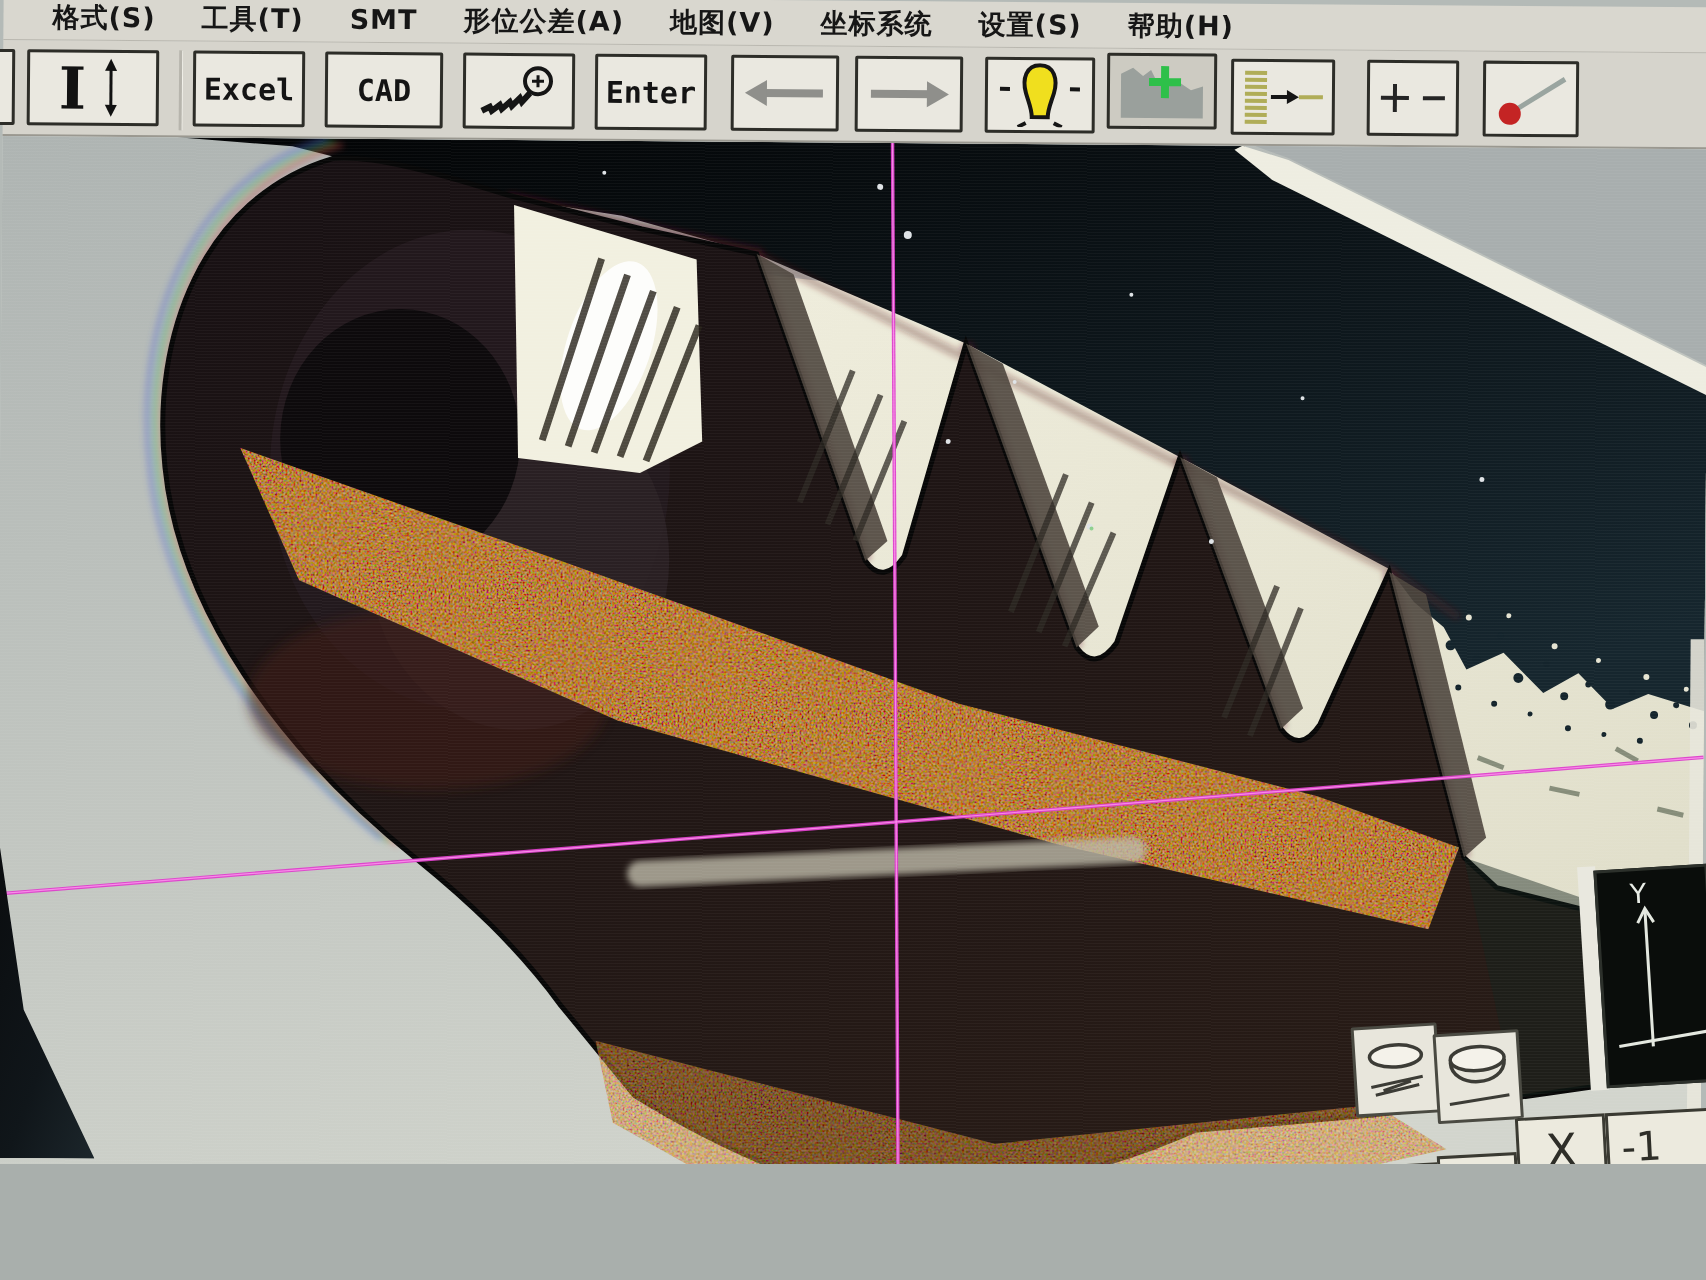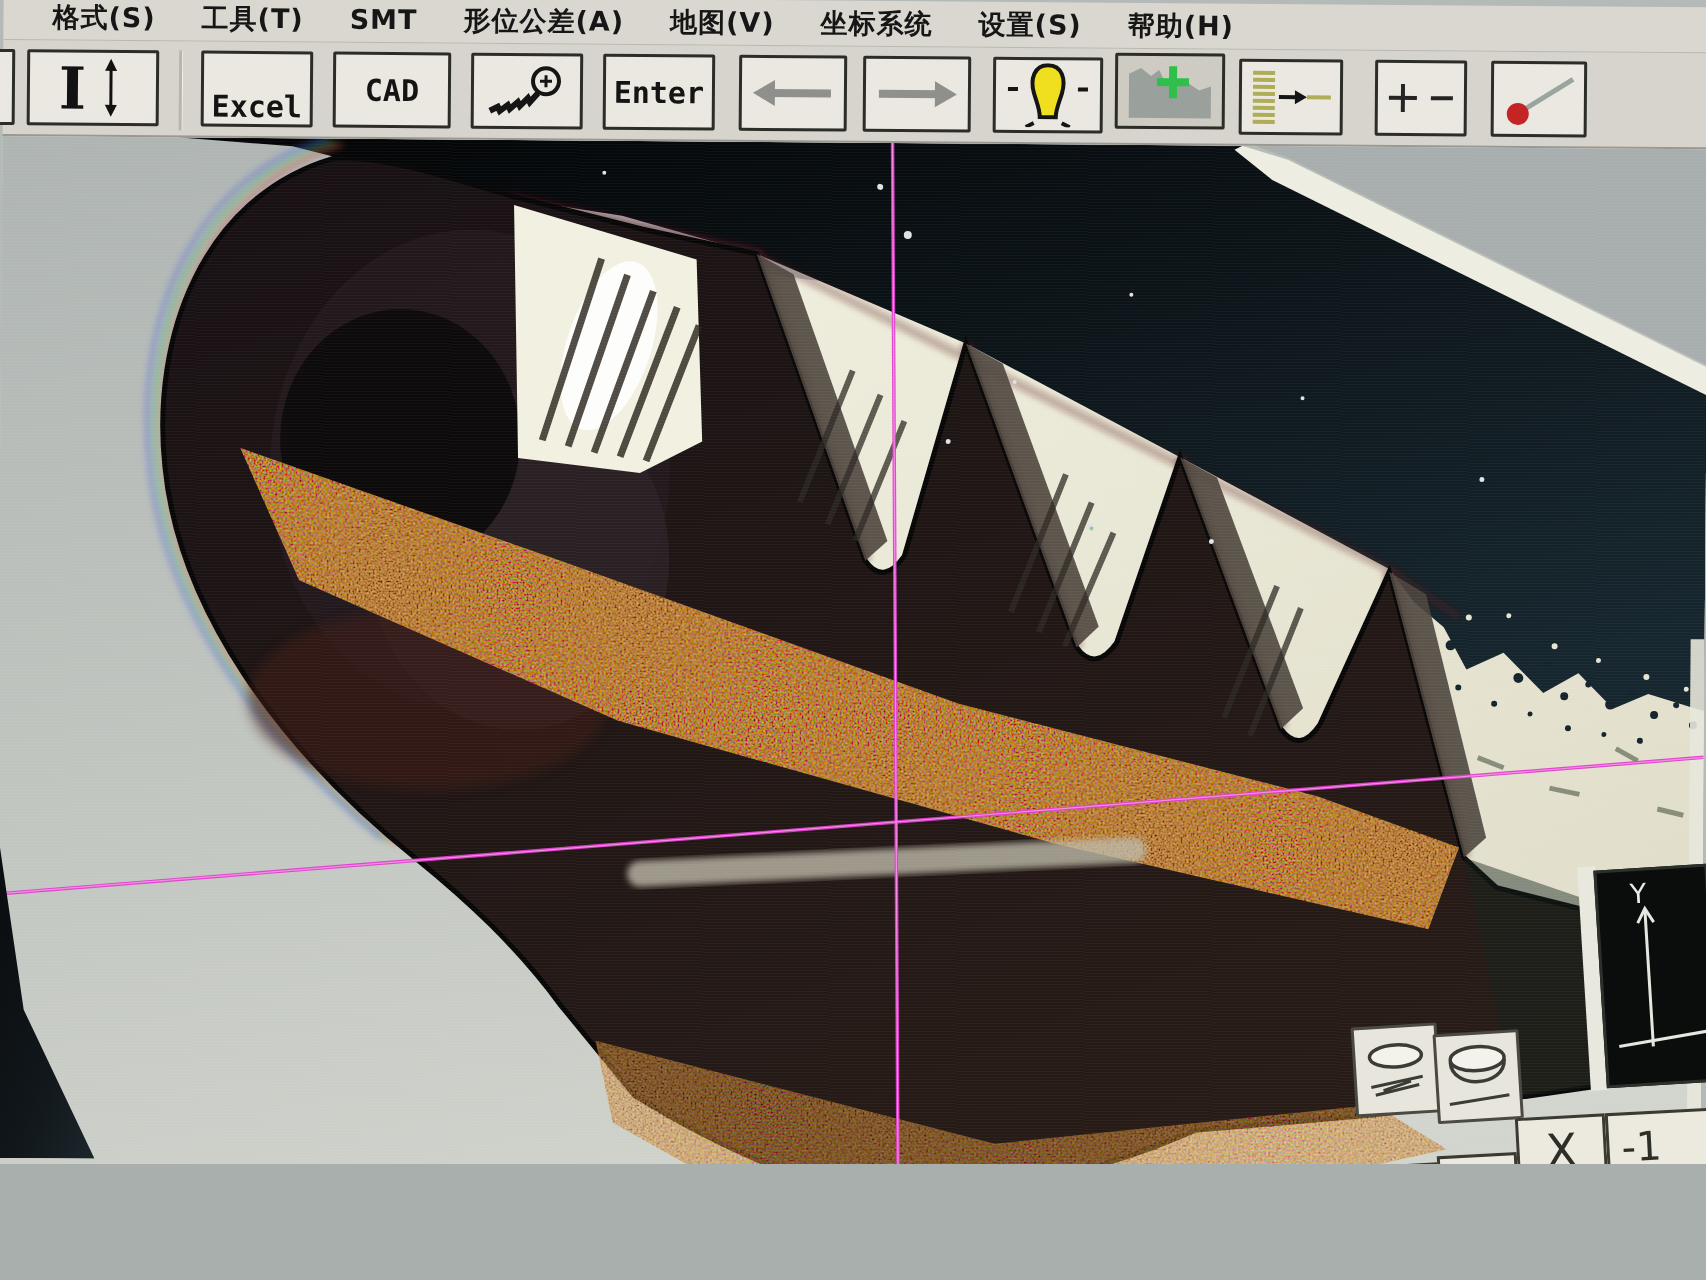--- a/index.html
+++ b/index.html
@@ -61,21 +61,21 @@
     <div class="tbtn" style="width:22px;margin-left:-10px;"></div>
     <div class="tbtn" style="width:132px;margin-left:12px;">
       <svg width="96" height="62" viewBox="0 0 96 62">
         <text x="14" y="52" font-family="DejaVu Serif, Liberation Serif, serif" font-size="58" font-weight="bold" fill="#121212">I</text>
         <line x1="66" y1="10" x2="66" y2="52" stroke="#121212" stroke-width="3"></line>
         <polygon points="66,2 60,14 72,14" fill="#121212"></polygon>
         <polygon points="66,60 60,48 72,48" fill="#121212"></polygon>
       </svg>
     </div>
     <div class="sep" style="margin-left:20px;"></div>
-    <div class="tbtn" style="width:112px;margin-left:18px;align-items:flex-end;">
+    <div class="tbtn" style="width:112px;margin-left:10px;">
       <span>Excel</span>
     </div>
     <div class="tbtn" style="width:118px;margin-left:20px;text-align:right;">
       <span>CAD</span>
     </div>
     <div class="tbtn" style="width:112px;margin-left:20px;">
       <svg width="86" height="56" viewBox="0 0 86 56">
         <path d="M6,48 L14,44 L16,48 L24,42 L26,46 L34,39 L36,43 L44,35 L46,39 L54,30" stroke="#151515" stroke-width="6" fill="none"></path>
         <circle cx="62" cy="18" r="13" stroke="#151515" stroke-width="4" fill="none"></circle>
         <line x1="56" y1="18" x2="68" y2="18" stroke="#151515" stroke-width="3"></line>

